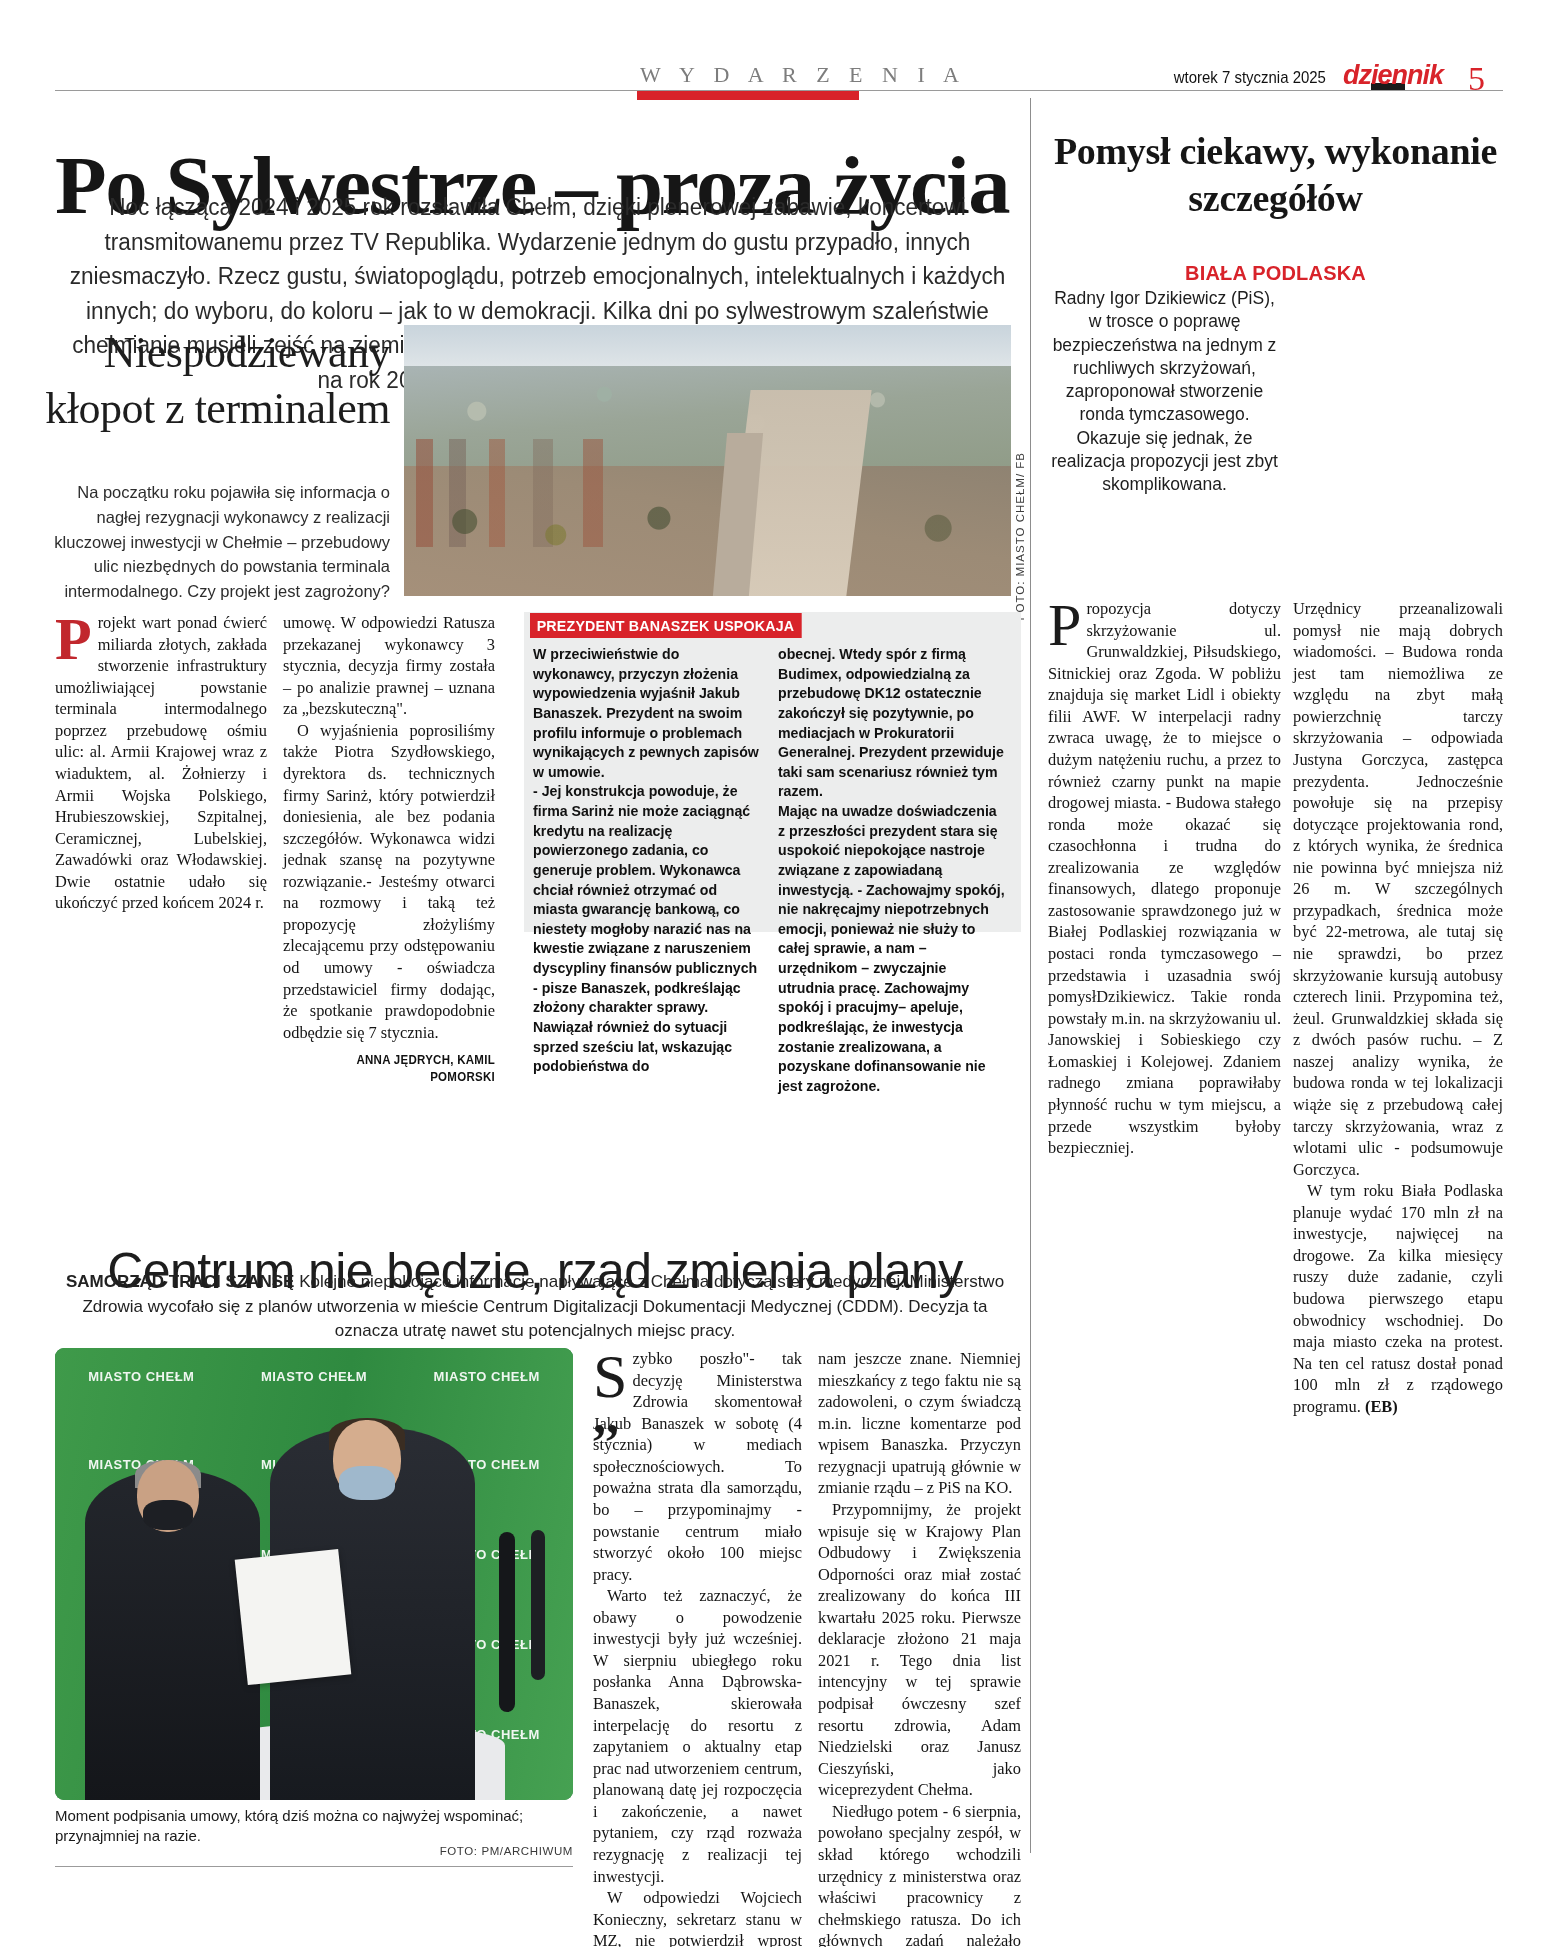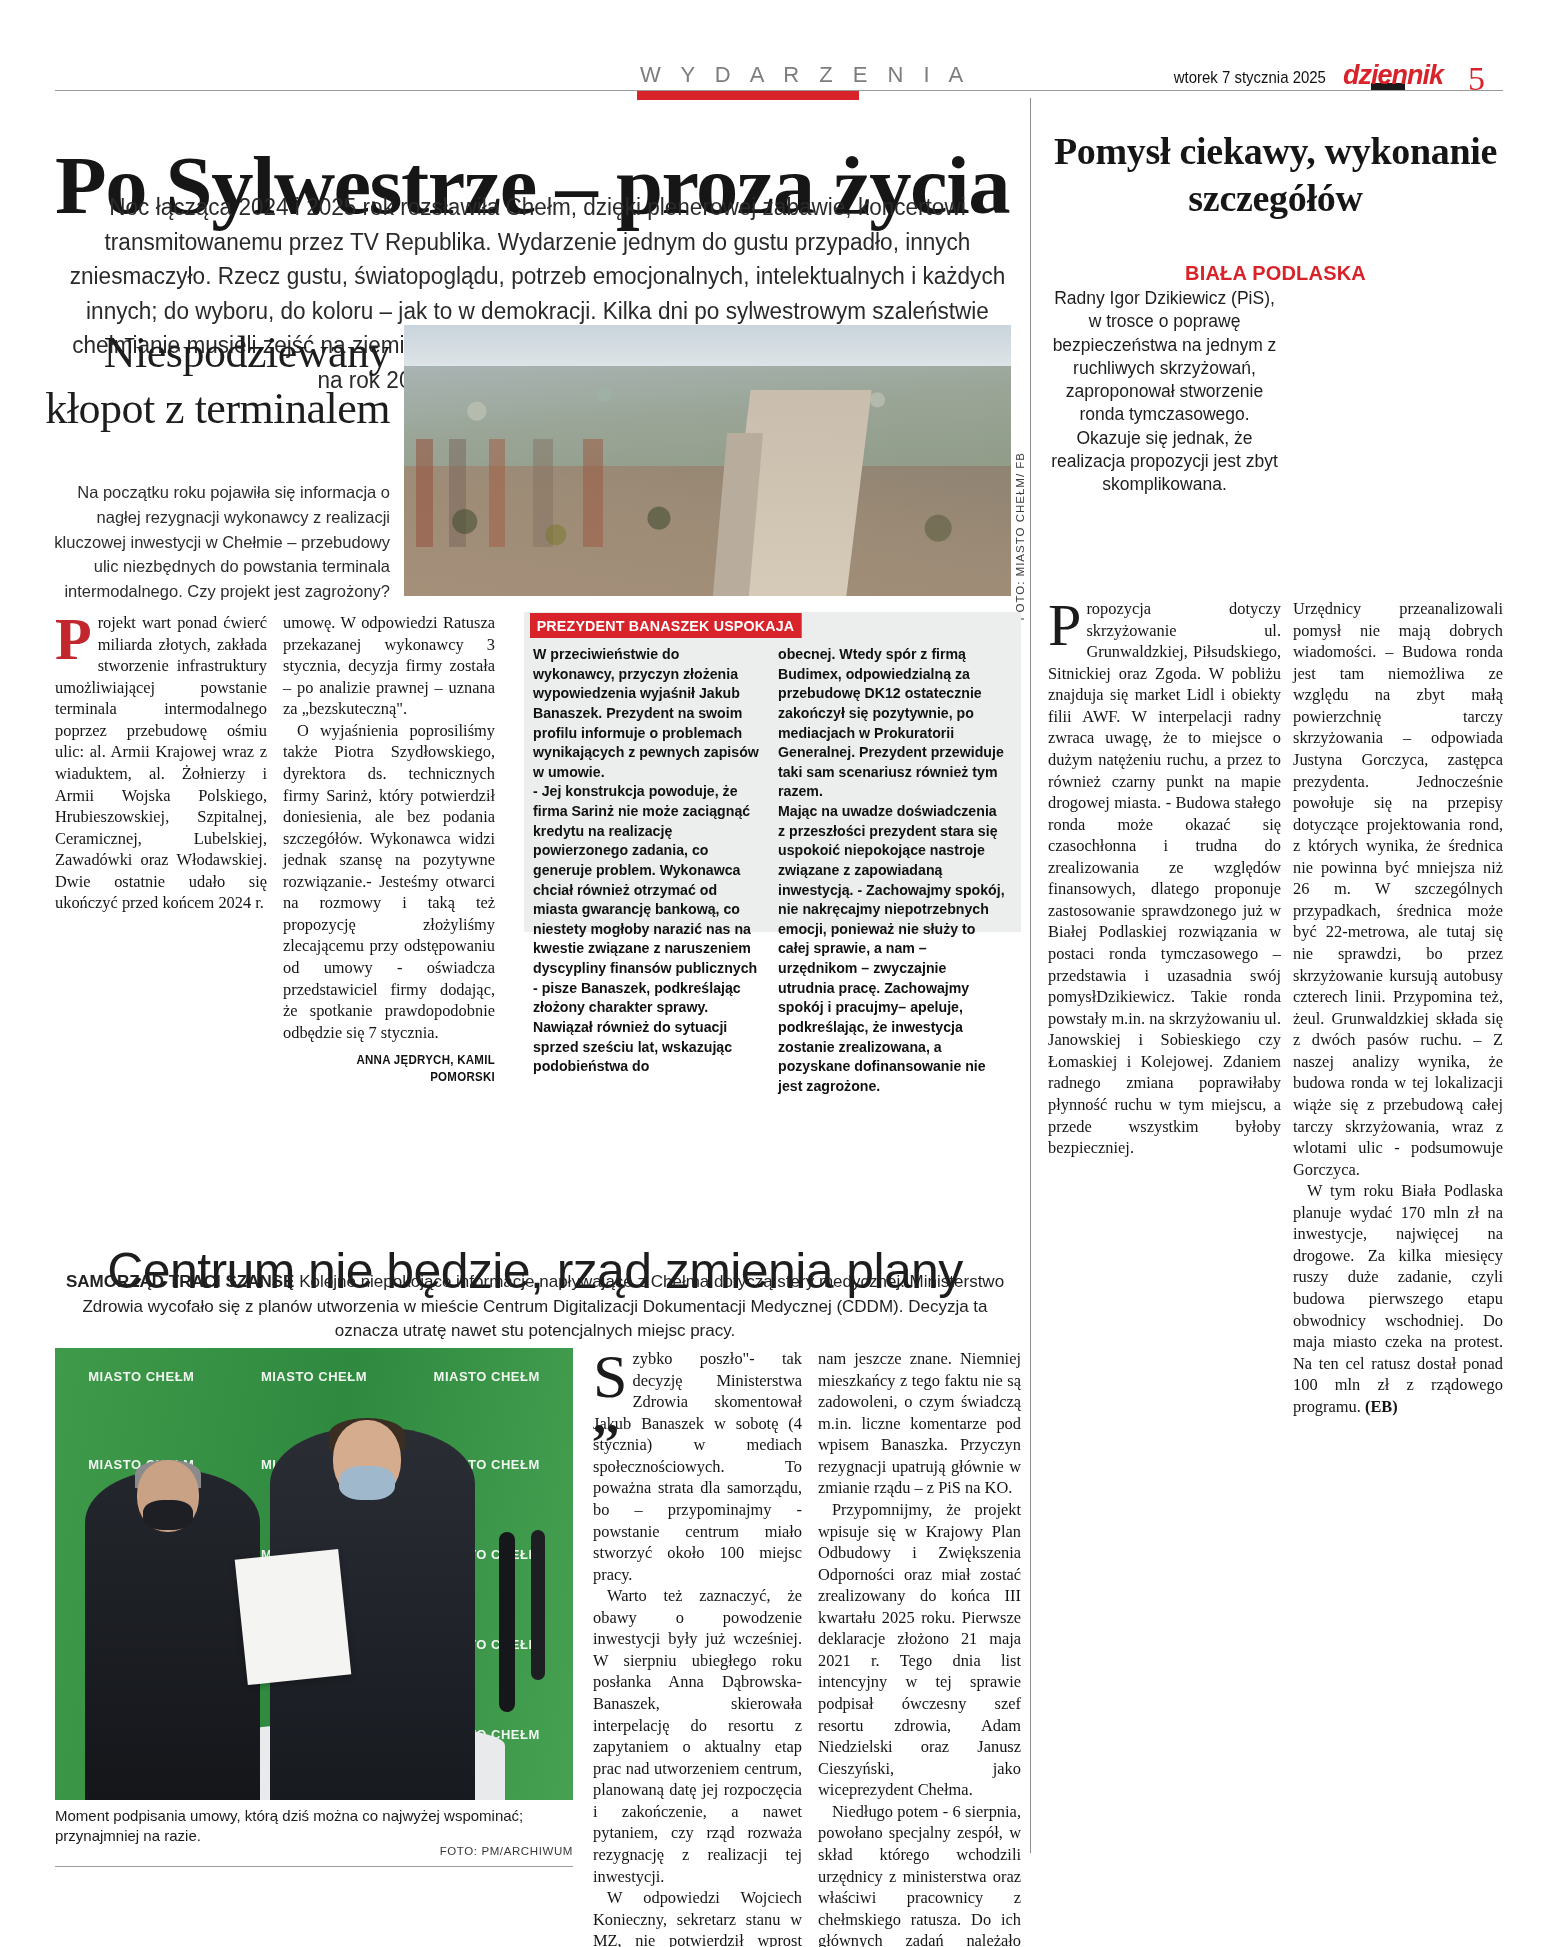--- a/index.html
+++ b/index.html
@@ -15,21 +15,21 @@
 
   
   .masthead {
     position:absolute; left:55px; top:62px; width:1448px; height:40px;
   }
   .masthead-rule {
     position:absolute; left:0; top:28px; width:1448px; height:1px; background:#9a9a9a;
   }
   .section-word {
     position:absolute; left:585px; top:0px;
-    font-size:22px; letter-spacing:7px; color:#7d7d7d; font-weight:400;
+    font-size:22px; letter-spacing:7px; color:#7d7d7d; font-weight:400;font-family:Liberation Serif, serif;
   }
   .section-underline {
     position:absolute; left:582px; top:29px; width:222px; height:9px; background:#d8232a;
   }
   .masthead-date {
     position:absolute; right:177px; top:6px;
     font-size:17px; color:#111; white-space:nowrap;
     font-family:"Liberation Sans Narrow","Liberation Sans",sans-serif;
     transform:scaleX(0.88); transform-origin:right center;
   }
@@ -186,21 +186,21 @@
     position:absolute; left:65px; top:1270px; width:940px;
     text-align:center;
     font-size:17px; line-height:1.45; color:#222; font-weight:300;
     font-family:"Liberation Sans Narrow","Liberation Sans",sans-serif;
   }
   .a2-lead b { font-weight:bold; }
 
   
   .photo-bot {
     position:absolute; left:55px; top:1348px; width:518px; height:452px;
-    overflow:hidden; background:#2f7a3e;
+    overflow:hidden; background:#2f7a3e;border-radius:9px;
   }
   .photo-bot .backdrop {
     position:absolute; inset:0;
     background:linear-gradient(100deg,#3f9a4a 0%,#2f8a40 50%,#46a152 100%);
   }
   .photo-bot .logo-row {
     position:absolute; left:0; width:100%; color:#fff;
     font-size:13px; font-weight:bold; letter-spacing:.5px; line-height:1.15;
     display:flex; justify-content:space-around; opacity:.92;
   }

